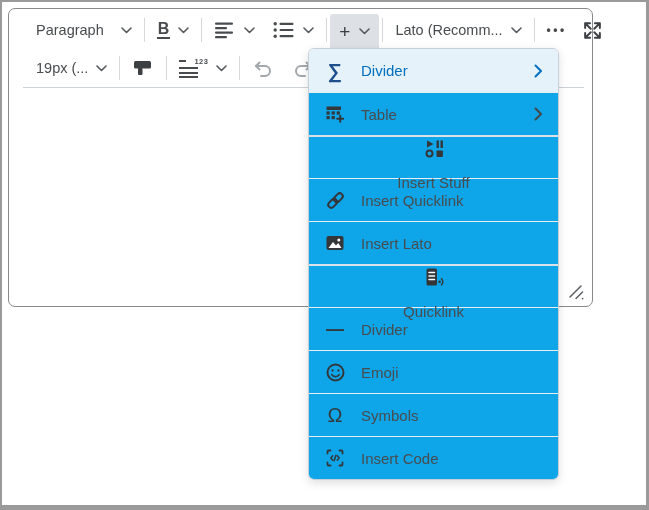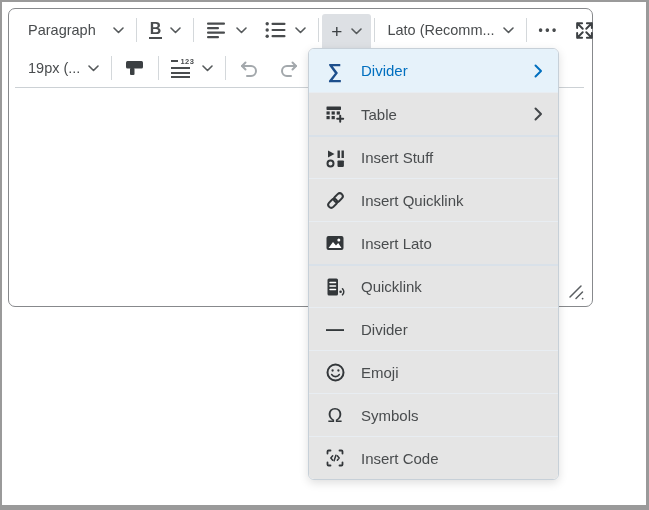--- a/index.html
+++ b/index.html
@@ -8,21 +8,21 @@
 
   .frame {
     position:relative; width:649px; height:510px;
     border:2px solid #9a9a9a; border-right-width:3px; border-bottom-width:5px;
     background:#fff; overflow:hidden;
   }
 
   
   .editor {
     position:absolute; left:6px; top:6px; width:585px; height:299px;
-    background:#fff; border:1px solid #87898c; border-radius:7px;
+    background:#fff; border:1px solid #87898c; border-radius:7px;padding-left:8px;
   }
   .toolbar { padding:2px 6px 0 10px; position:relative; }
   .trow { display:flex; align-items:center; height:38px; }
   .tbtn {
     display:flex; align-items:center; gap:8px; padding:0 9px; height:32px;
     background:transparent; border:none; color:#494c4e; font-size:14.5px;
     font-family:inherit; cursor:pointer; white-space:nowrap;
   }
   .tbtn.wide-gap { gap:17px; }
   .vsep { width:1px; height:24px; background:#d4d8db; margin:0 3px; flex:0 0 1px; }
@@ -32,41 +32,41 @@
     align-self:stretch; height:auto; margin-top:3px; width:50px; justify-content:center;
     background:#dde0e4; border-radius:3px 3px 0 0; gap:9px;
   }
   .plus-glyph { font-size:19px; font-weight:400; color:#3c4043; line-height:1; }
   .more-glyph { font-size:12px; letter-spacing:2.5px; font-weight:700; color:#494c4e; }
   .disabled-ic { opacity:1; }
   .toolbar-underline { position:absolute; left:6px; right:8px; bottom:-1px; height:1px; background:#ccd1d5; }
 
   
   .ln-icon { display:flex; flex-direction:column; gap:2.5px; }
-  .ln-top { display:flex; align-items:center; gap:2px; height:7px; }
+  .ln-top { display:flex; align-items:center; gap:8px; height:7px; }
   .ln-dash { width:7px; height:2px; background:#494c4e; display:inline-block; }
   .ln-nums { font-size:7.5px; font-weight:700; color:#494c4e; line-height:7px; letter-spacing:.5px; }
   .ln-line { width:19px; height:2px; background:#494c4e; }
 
   .content-area { position:absolute; left:1px; right:1px; top:88px; bottom:1px; border-radius:0 0 6px 6px; background:#fff; }
   .resize-handle { position:absolute; right:7px; bottom:5px; cursor:nwse-resize; }
 
   
   .menu {
     position:absolute; left:306px; top:46px; width:251px;
     background:#fff; border:1px solid #c7d0d8; border-radius:6px;
     box-shadow:0 3px 10px rgba(0,0,0,.13); overflow:hidden; z-index:5;
   }
   .menu-item {
     display:flex; align-items:center; gap:15px; height:43px; padding:0 15px;
-    font-size:15px; color:#494c4e; cursor:pointer; background:#e5e5e5;
+    font-size:15px; color:#494c4e; cursor:pointer; background:#0ea5e9;
     border-top:1px solid #e8edf2;
   }
   .menu-item:first-child { border-top:none; }
-  .menu-item.group-start { border-top:2px solid #d9e1e9; }
+  .menu-item.group-start { border-top:2px solid #d9e1e9;flex-direction:column; }
   .menu-item.selected { background:#e6f2fa; color:#006fbf; }
   .mi-icon { width:22px; display:flex; align-items:center; justify-content:center; flex:0 0 22px; }
   .sigma { font-size:20px; font-weight:700; color:#1d4f8c; line-height:1; }
   .omega { font-size:20px; font-weight:400; color:#33383b; line-height:1; }
   .dash-glyph { font-size:18px; font-weight:700; color:#33383b; line-height:1; }
   .sub-arrow { margin-left:auto; display:flex; align-items:center; }
 </style>
 </head>
 <body>
 

